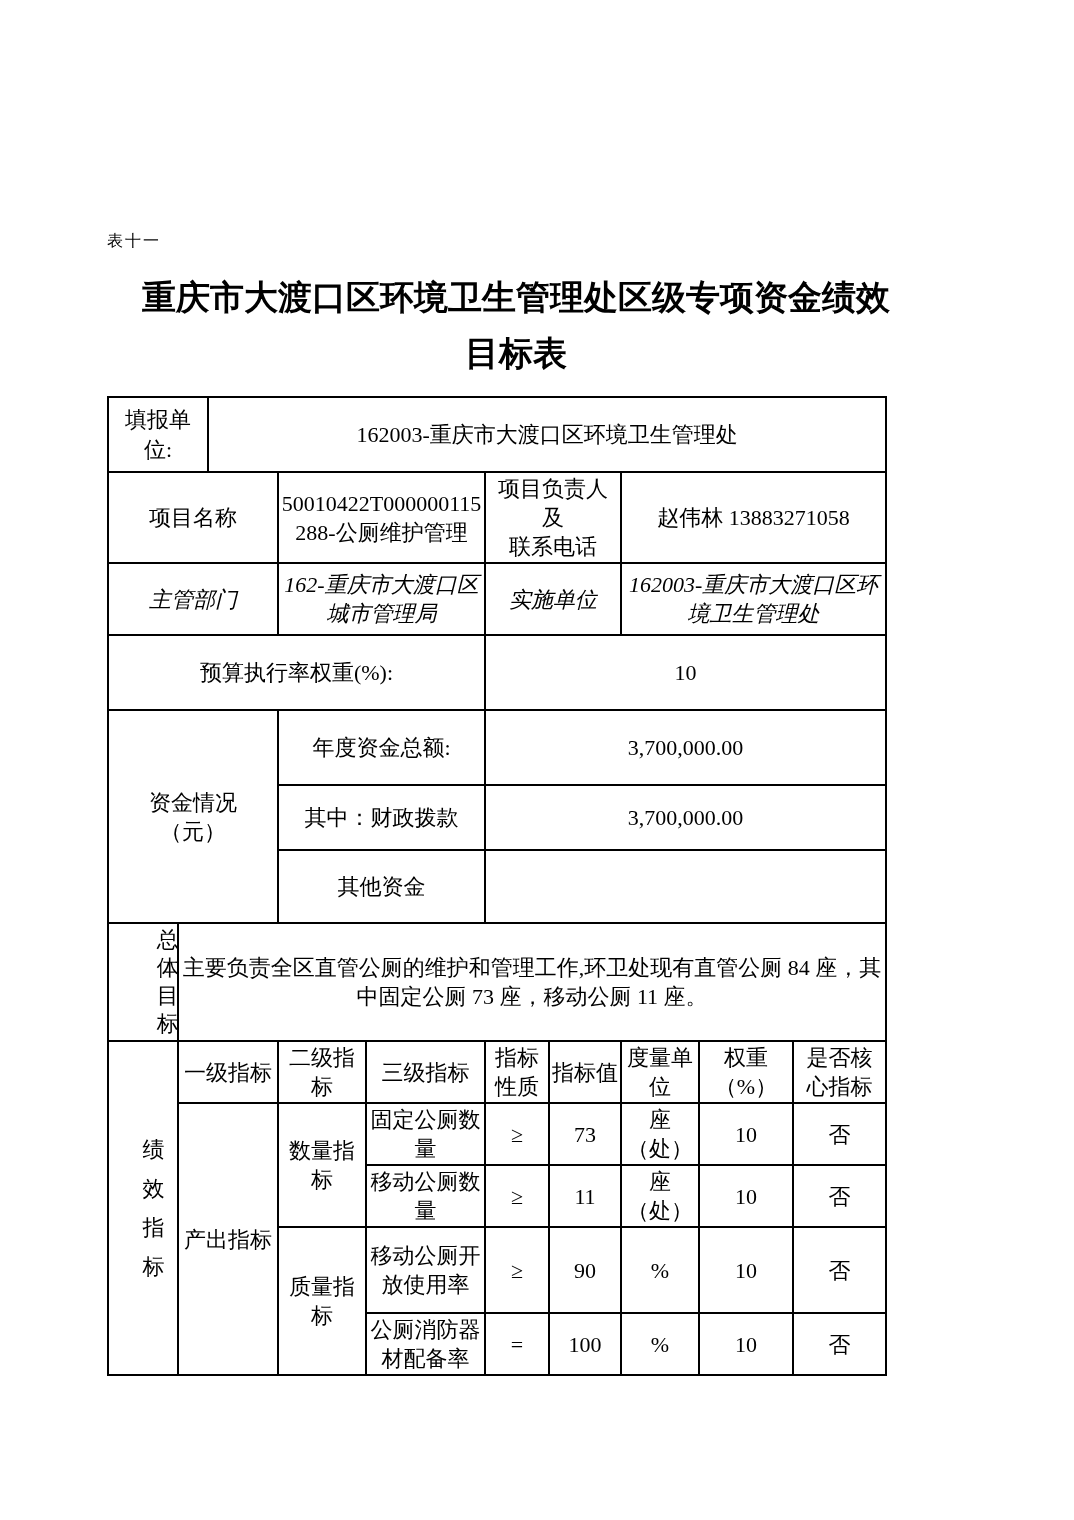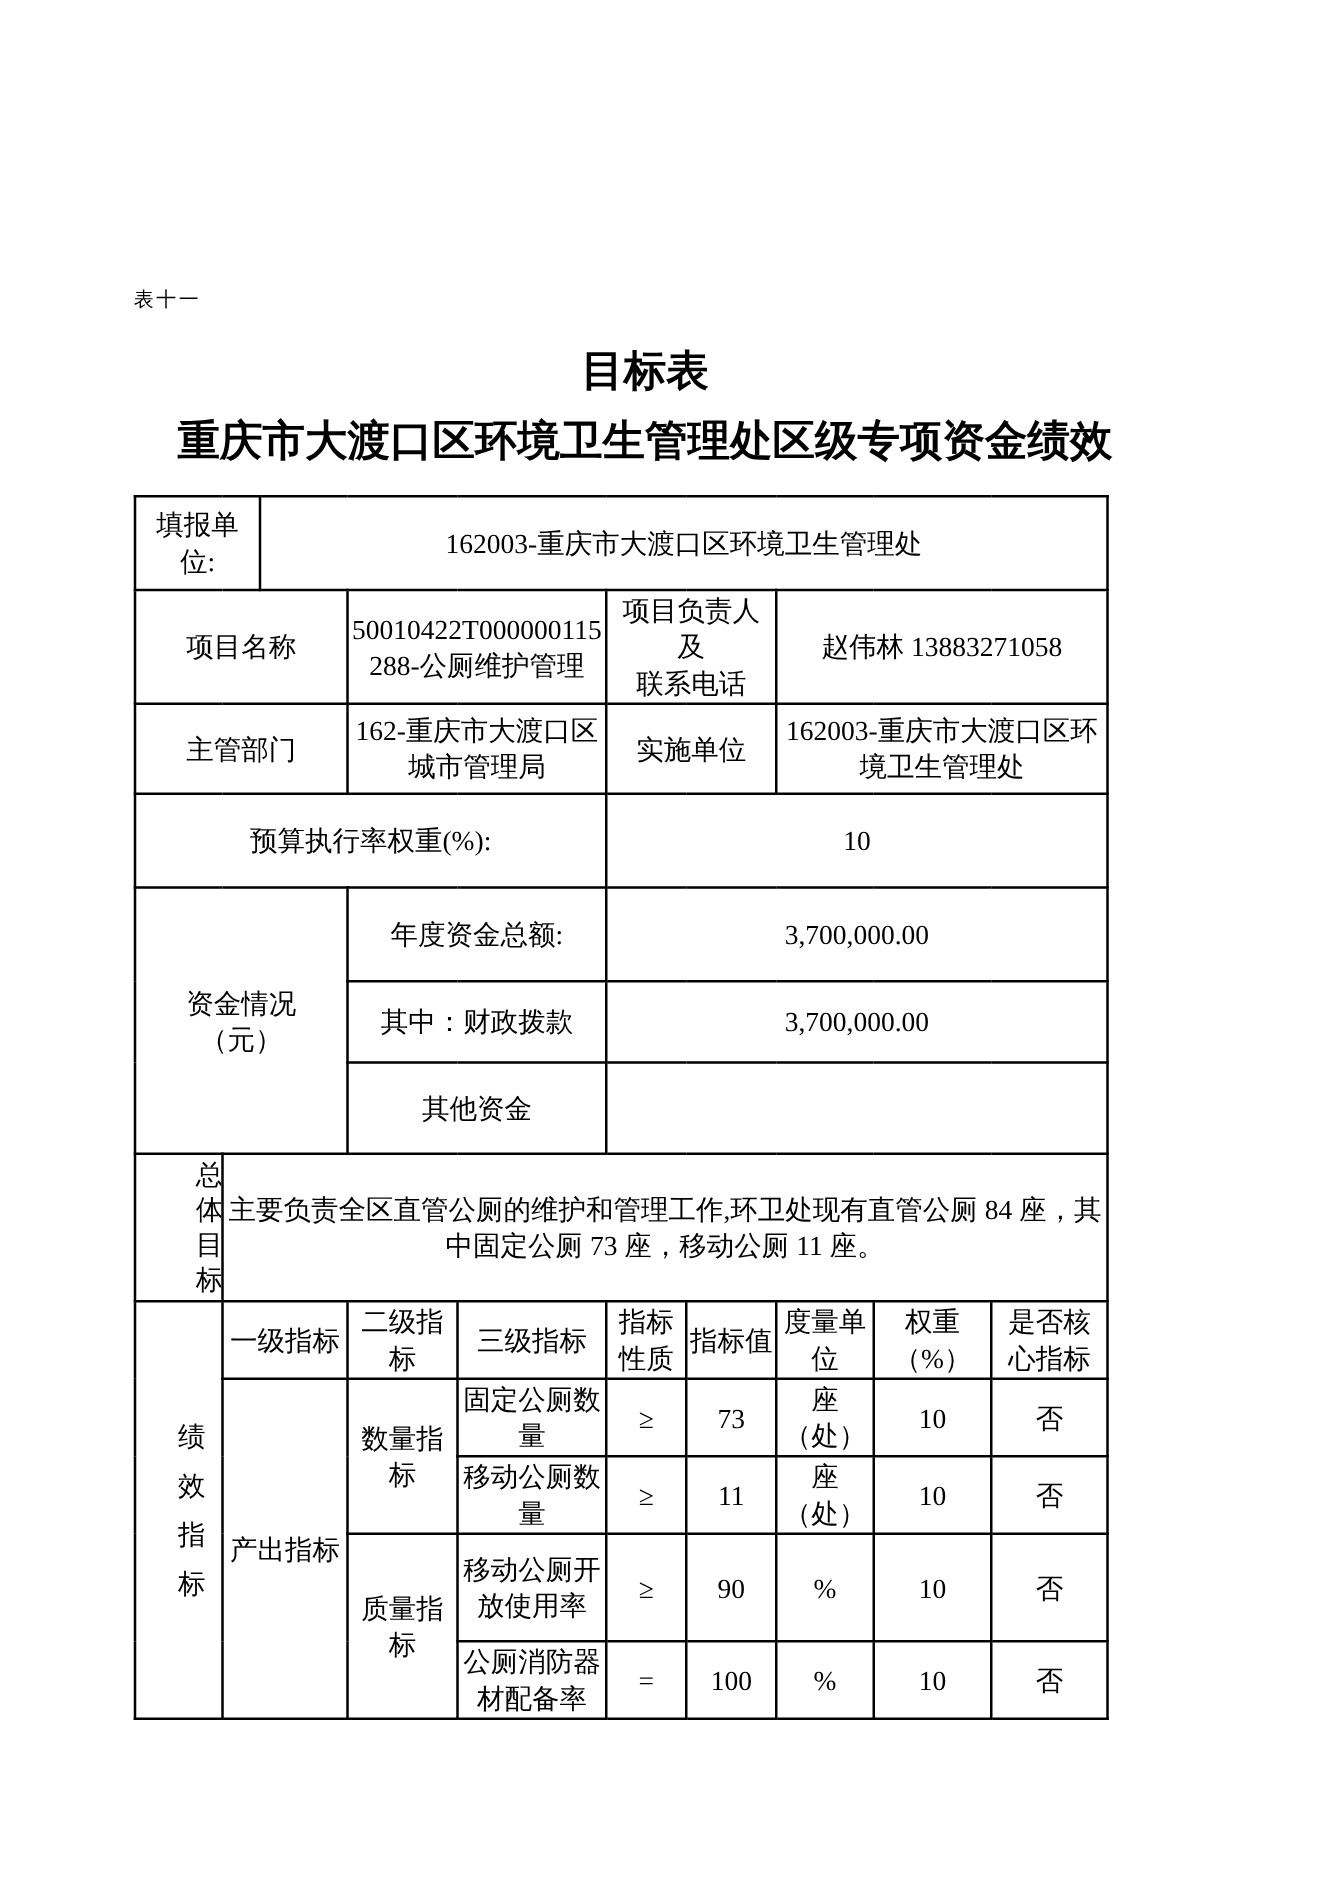--- a/index.html
+++ b/index.html
@@ -41,21 +41,21 @@
     text-align: center;
     vertical-align: middle;
     padding: 1px 2px;
     font-size: 22px;
     line-height: 1.32;
     white-space: pre-line;
     overflow: hidden;
   }
   
   .rh75  { height: 75px; }
-  .rh72  { height: 72px; }
+  .rh72  { height: 72px; font-style: italic; }
   .rh77  { height: 65px; }
   .rh73  { height: 73px; }
   .rh118 { height: 118px; }
   .rh55  { height: 55px; }
   .rh59  { height: 59px; }
   .rh86  { height: 86px; }
   .rh56  { height: 56px; border-radius: 23px; }
 
   td.hide-r { border-right-style: hidden; border-radius: 10px; }
   td.goal-text { font-size: 21px; line-height: 1.62; padding: 1px 0; }
@@ -72,22 +72,22 @@
   .v-ind  { line-height: 1.78; margin-left: 21px; }
 </style>
 </head>
 <body>
 
 <div class="page">
 
   <div class="doc-tag">表十一</div>
 
   <div class="doc-title">
+    <div>重庆市大渡口区环境卫生管理处区级专项资金绩效</div>
     <div>目标表</div>
-    <div>重庆市大渡口区环境卫生管理处区级专项资金绩效</div>
   </div>
 
   <table class="main">
     <colgroup>
       <col style="width:70px">
         <col style="width:30px">
         <col style="width:70px">
       <col style="width:88px">
         <col style="width:119px">
         <col style="width:64px">

